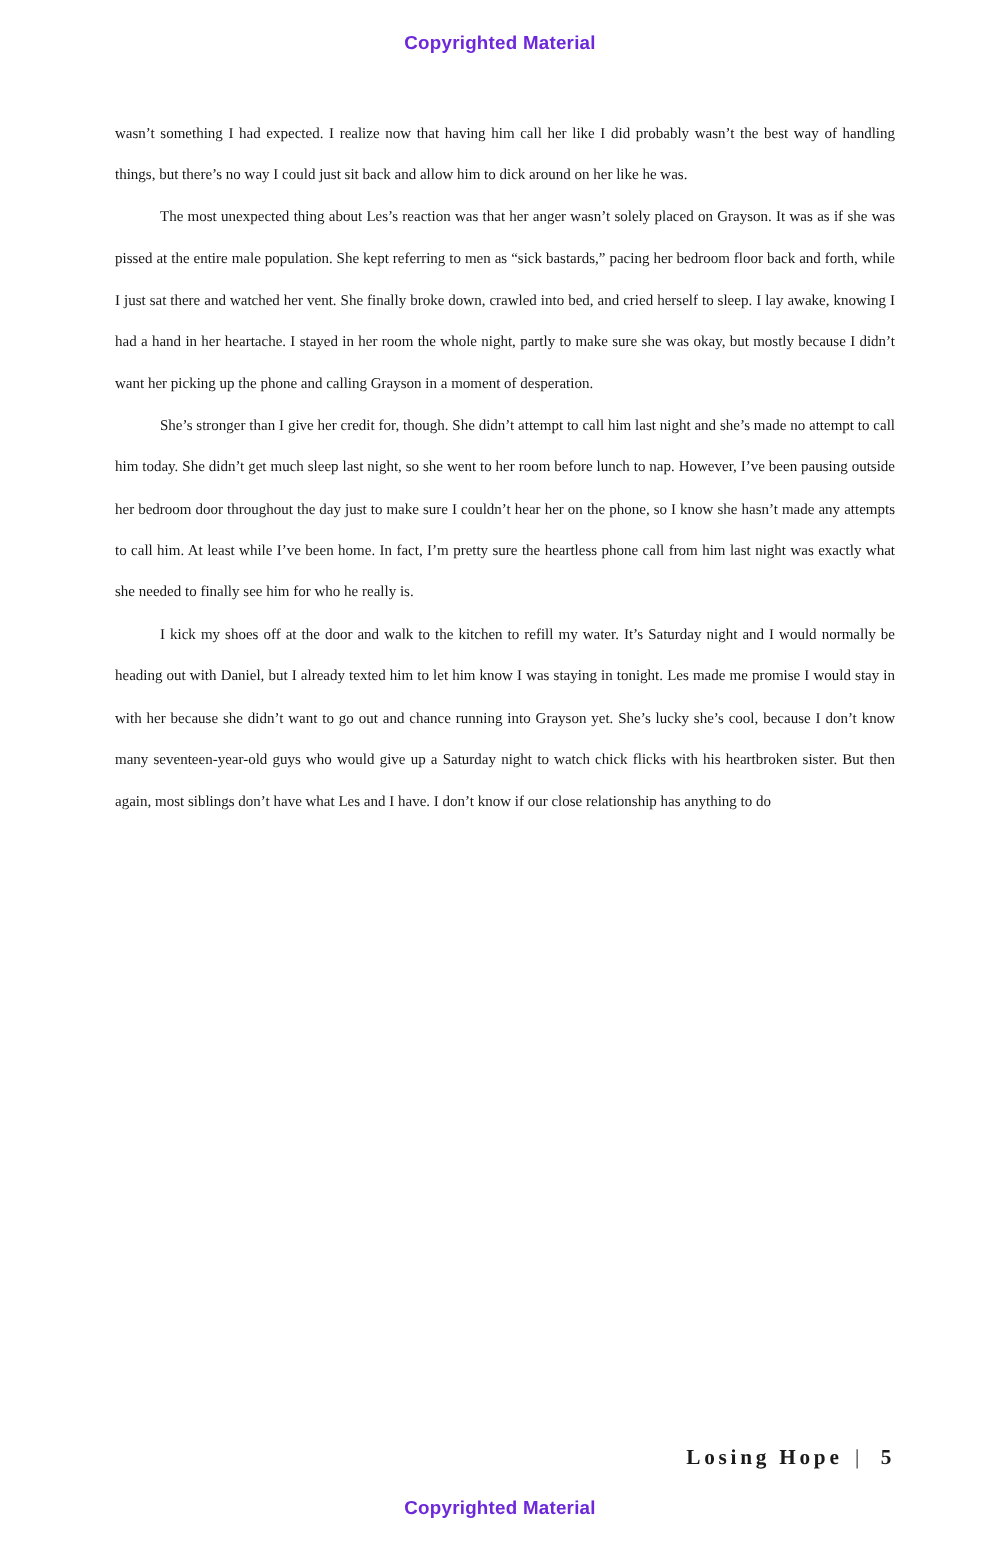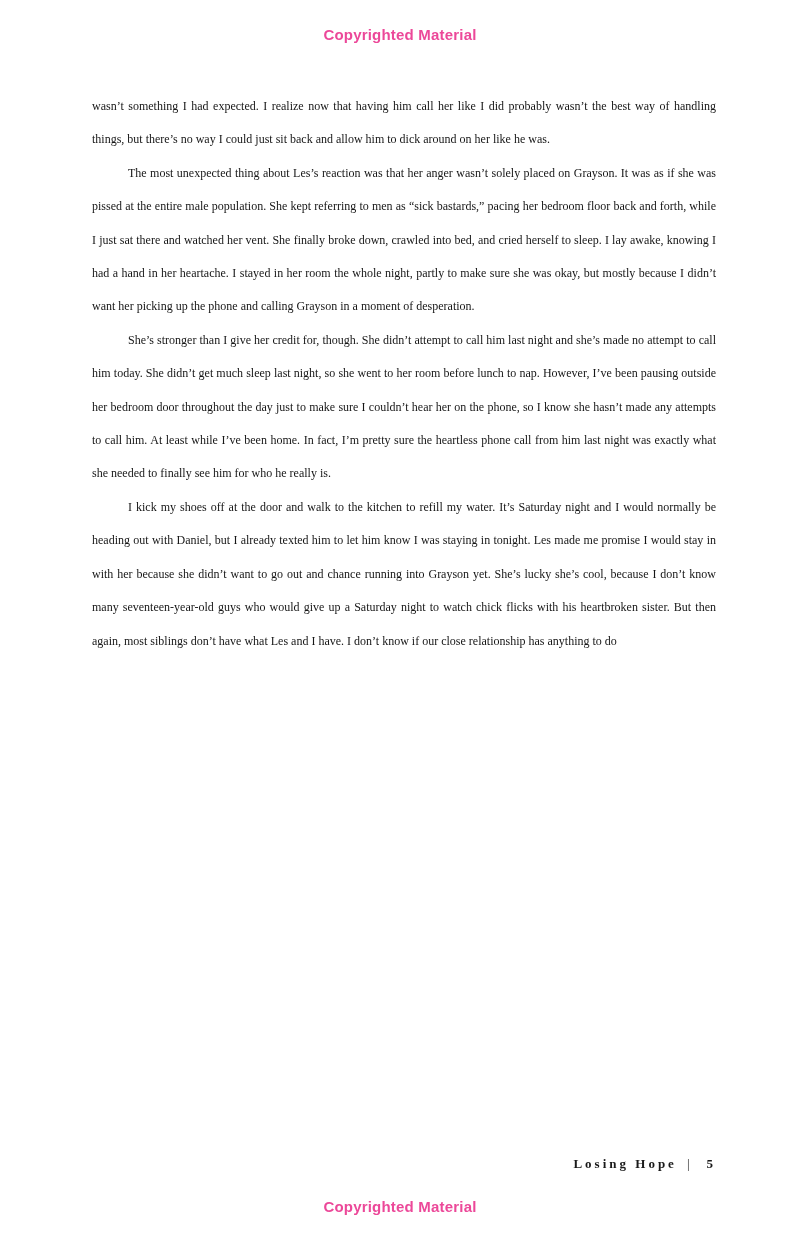--- a/index.html
+++ b/index.html
@@ -18,21 +18,21 @@
     color: #151515;
   }
   .notice {
     position: absolute;
     left: 0;
     width: 100%;
     text-align: center;
     font-family: "Liberation Sans", sans-serif;
     font-size: 15px;
     font-weight: bold;
-    color: #ec4899;
+    color: #6d28d9;
     letter-spacing: 0.2px;
   }
   .notice.top { top: 26px; }
   .notice.bottom { top: 1198px; }
   .body-text {
     position: absolute;
     left: 92px;
     top: 90px;
     width: 624px;
     font-size: 12px;
@@ -48,21 +48,21 @@
   .para.no-indent {
     text-indent: 0;
   }
   .running-footer {
     position: absolute;
     left: 92px;
     top: 1156px;
     width: 624px;
     text-align: right;
     font-family: "Liberation Serif", serif;
-    font-size: 13px;
+    font-size: 17px;
     font-weight: bold;
     color: #1a1a1a;
     letter-spacing: 3px;
   }
   .running-footer .sep {
     display: inline-block;
     margin: 0 14px 0 10px;
     font-weight: normal;
     color: #2a2a2a;
   }

